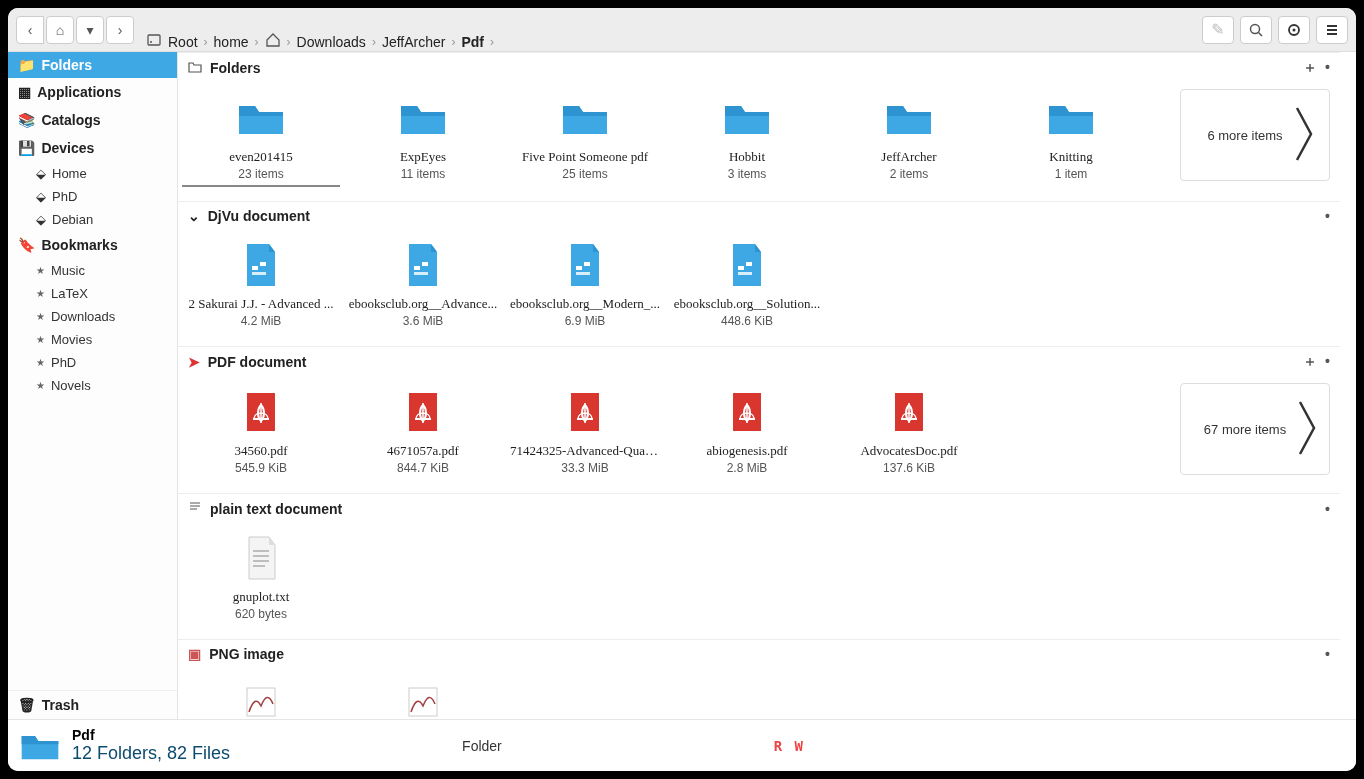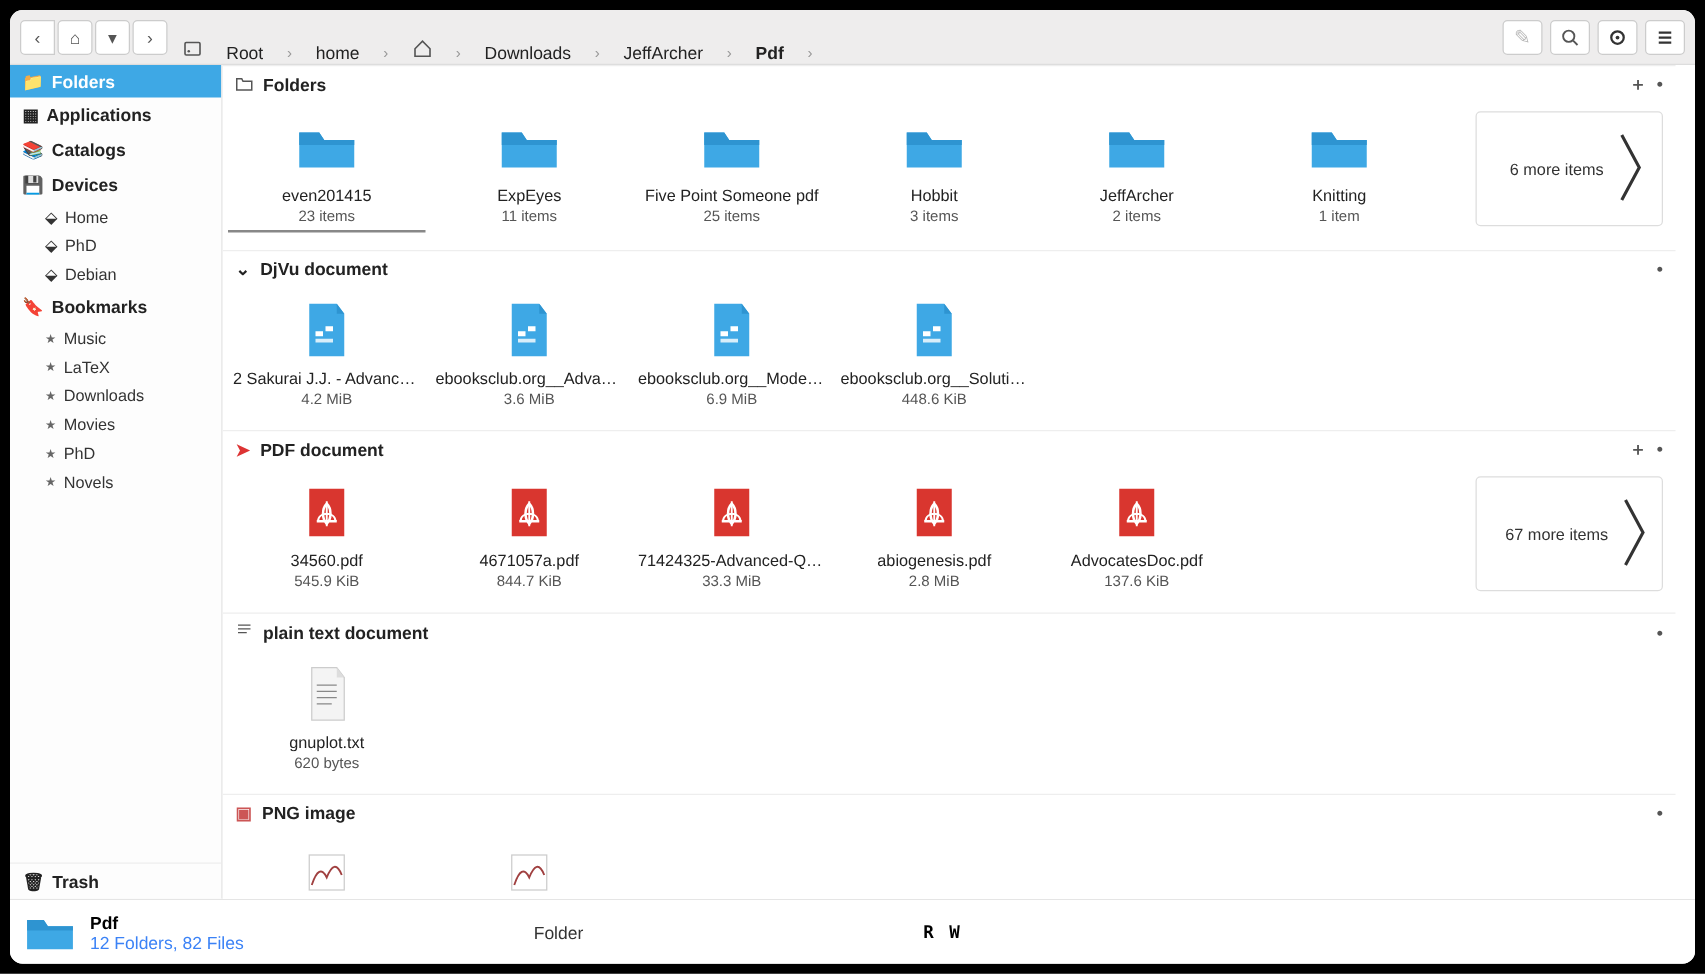--- a/index.html
+++ b/index.html
@@ -4,21 +4,21 @@
 <style>
 * { margin: 0; padding: 0; box-sizing: border-box; font-family: sans-serif; }
 body { background: #000; width: 1364px; height: 779px; overflow: hidden; padding: 8px; }
 .window { background: #fdfdfd; width: 100%; height: 100%; border-radius: 10px; display: flex; flex-direction: column; overflow: hidden; }
 
 
 .toolbar { background: #eeeded; border-bottom: 1px solid #ddd; height: 44px; display: flex; align-items: center; padding: 0 8px; gap: 4px; }
 .nav-group { display: flex; align-items: center; gap: 2px; }
 .nav-btn { width: 28px; height: 28px; display: flex; align-items: center; justify-content: center; border: 1px solid #ccc; background: #fff; border-radius: 4px; cursor: pointer; font-size: 14px; color: #555; }
 .nav-btn:first-child { border-radius: 4px 0 0 4px; }
-.breadcrumb { display: flex; align-items: center; margin-left: 8px; gap: 19px; margin-top: 24px; }
+.breadcrumb { display: flex; align-items: center; margin-left: 8px; gap: 6px; margin-top: 24px; }
 .bc-sep { color: #999; font-size: 12px; }
 .bc-item { font-size: 14px; color: #222; cursor: pointer; }
 .bc-item.current { font-weight: 600; }
 .toolbar-right { margin-left: auto; display: flex; align-items: center; gap: 6px; }
 .tbr-btn { width: 32px; height: 28px; display: flex; align-items: center; justify-content: center; border: 1px solid #ccc; background: #fff; border-radius: 4px; cursor: pointer; }
 
 
 .main { flex: 1; display: flex; overflow: hidden; }
 .sidebar { width: 170px; background: #fdfdfd; border-right: 1px solid #e5e5e5; overflow-y: auto; padding-bottom: 8px; position: relative; }
 .sb-section-hdr { background: #3ea8e5; color: #fff; padding: 5px 10px; font-size: 14px; font-weight: 600; display: flex; align-items: center; gap: 6px; }
@@ -28,32 +28,32 @@
 
 
 .content { flex: 1; overflow-y: auto; background: #fff; padding-right: 16px; }
 .group { border-top: 1px solid #eee; }
 .group-hdr { display: flex; align-items: center; padding: 6px 10px; gap: 8px; font-size: 14px; font-weight: 600; color: #222; }
 .group-hdr .actions { margin-left: auto; display: flex; gap: 8px; color: #555; }
 .items-row { display: flex; padding: 6px 4px 14px 4px; gap: 4px; }
 .item { width: 158px; text-align: center; cursor: pointer; padding: 4px; }
 .item.selected { border-bottom: 2px solid #888; }
 .item .icon-box { height: 50px; display: flex; align-items: center; justify-content: center; margin-bottom: 6px; }
-.item-name { font-size: 13px; color: #222; white-space: nowrap; overflow: hidden; text-overflow: ellipsis; }
+.item-name { font-size: 13px; color: #222; white-space: nowrap; overflow: hidden; text-overflow: ellipsis; font-family: Liberation Serif, serif; }
 .item-sub { font-size: 12px; color: #555; margin-top: 2px; }
 
 .more-btn { width: 150px; border: 1px solid #ddd; border-radius: 4px; display: flex; align-items: center; justify-content: center; gap: 12px; font-size: 13px; color: #333; cursor: pointer; margin-left: auto; margin-right: 6px; height: 92px; padding-left: 12px; }
 
 
 .statusbar { height: 52px; background: #fff; border-top: 1px solid #e5e5e5; display: flex; align-items: center; padding: 0 12px; font-size: 14px; gap: 12px; }
 .status-icon { width: 40px; height: 34px; }
 .status-text .name { font-weight: 600; }
-.status-text .info { font-size: 14px; color: #3b82f6; }
+.status-text .info { font-size: 18px; color: #0c4a6e; }
 .status-type { margin-left: 220px; color: #333; }
-.status-rw { margin-left: 260px; color: #000000; font-family: monospace; font-weight: bold; letter-spacing: 2px; }
+.status-rw { margin-left: 260px; color: #ef4444; font-family: monospace; font-weight: bold; letter-spacing: 2px; }
 
 
 .folder-svg { width: 48px; height: 40px; }
 .djvu-svg, .pdf-svg, .txt-svg, .png-svg { width: 36px; height: 46px; }
 .bookmark-star { color: #666; font-size: 10px; }
 </style>
 </head>
 <body>
 
 <div class="window">

